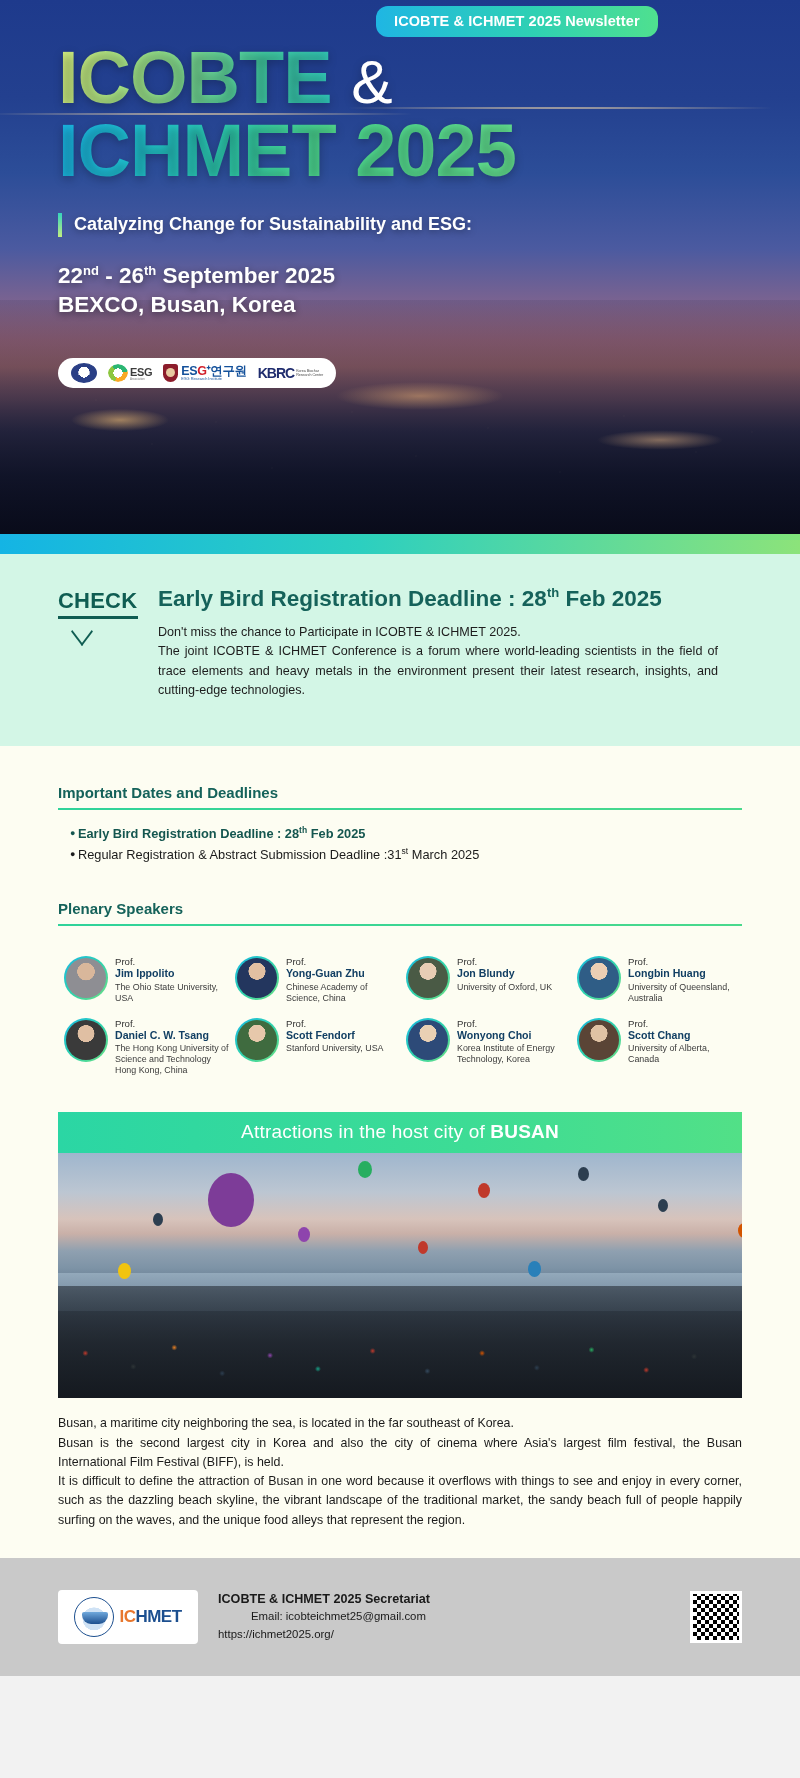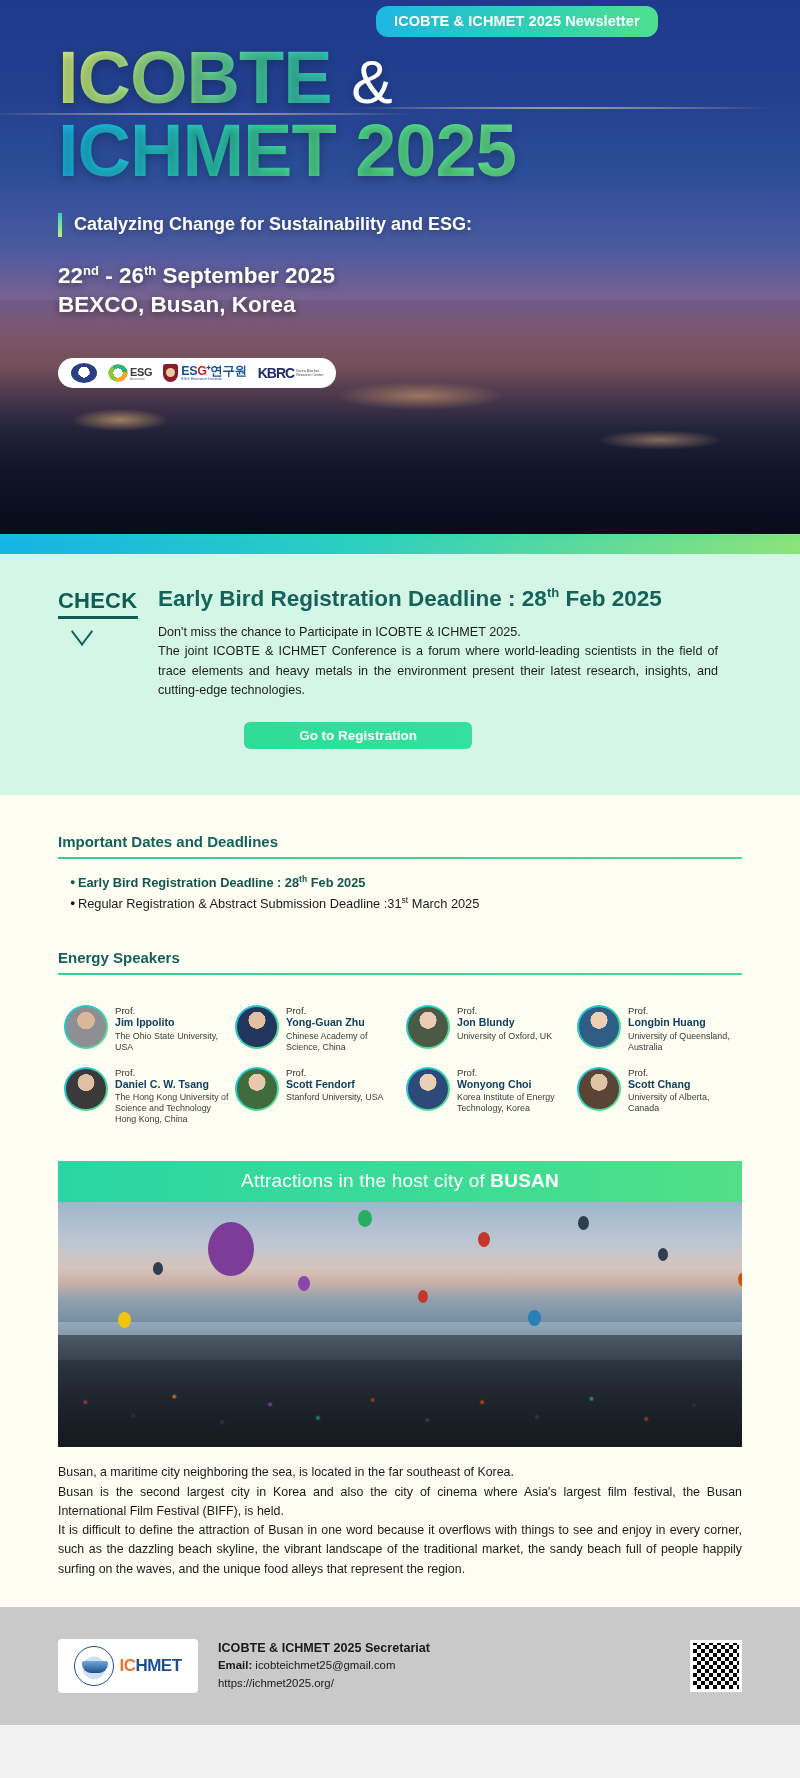--- a/index.html
+++ b/index.html
@@ -301,21 +301,21 @@
   }
   .fl-seal { width: 40px; height: 40px; border-radius:50%; border:1.5px solid #1c4f8f;
     background: radial-gradient(circle at 50% 55%, #cfe2f5 40%, #ffffff 41%); position:relative; }
   .fl-seal::after{ content:""; position:absolute; left:7px; top:14px; width:26px; height:12px;
     background: linear-gradient(180deg,#6fa8dc,#1c4f8f); border-radius:2px 2px 9px 9px; }
   .fl-word { font-size: 17px; font-weight:bold; color:#1c4f8f; letter-spacing:-.5px; }
   .fl-word .c { color:#e8772e; }
   .foot-txt { flex:1; }
   .foot-title { font-size: 12.6px; font-weight:bold; color:#1a1a1a; line-height:1.5; }
   .foot-line { font-size: 11.4px; color:#1a1a1a; line-height:1.55; }
-  .foot-line b { font-weight:bold; }
+  .foot-line b { font-weight:normal;margin-left:33px; }
   .qr { width: 52px; height: 52px; flex:none;
     background-color:#ffffff;
     background-image:
       repeating-linear-gradient(90deg, #000 0 4px, #fff 4px 8px),
       repeating-linear-gradient(0deg, #000 0 4px, #fff 4px 8px);
     background-blend-mode: difference;
     border: 3px solid #fff;
   }
 </style>
 </head>
@@ -384,38 +384,37 @@
         <div class="check-underline"></div>
       </div>
       <div class="check-main">
         <div class="check-title">
           <span>Early Bird Registration Deadline : 28</span><sup>th</sup><span> Feb 2025</span>
         </div>
         <div class="check-body">
           <div>Don't miss the chance to Participate in ICOBTE &amp; ICHMET 2025.</div>
           <div>The joint ICOBTE &amp; ICHMET Conference is a forum where world-leading scientists in the field of trace elements and heavy metals in the environment present their latest research, insights, and cutting-edge technologies.</div>
         </div>
-        <button class="reg-btn">Go to Registration</button>
       </div>
     </div>
   </div>
 
   <div class="content">
 
     <div>
       <div class="sec-head">Important Dates and Deadlines</div>
       <div class="sec-rule"></div>
       <ul class="dates-list" id="dates-list">
           <li class="bold"><span>Early Bird Registration Deadline : 28</span><sup>th</sup><span> Feb 2025</span></li>
           <li class=""><span>Regular Registration &amp; Abstract Submission Deadline :31</span><sup>st</sup><span> March 2025</span></li>
         </ul>
     </div>
 
     <div class="spk-section">
-      <div class="sec-head">Energy Speakers</div>
+      <div class="sec-head">Plenary Speakers</div>
       <div class="sec-rule"></div>
       <div class="spk-grid" id="spk-grid">
           <div class="spk">
             <div class="spk-av a">
               <i></i>
             </div>
             <div class="spk-txt">
               <div class="spk-pre">Prof.</div>
               <div class="spk-name">Jim Ippolito</div>
               <div class="spk-aff">The Ohio State University, USA</div>

